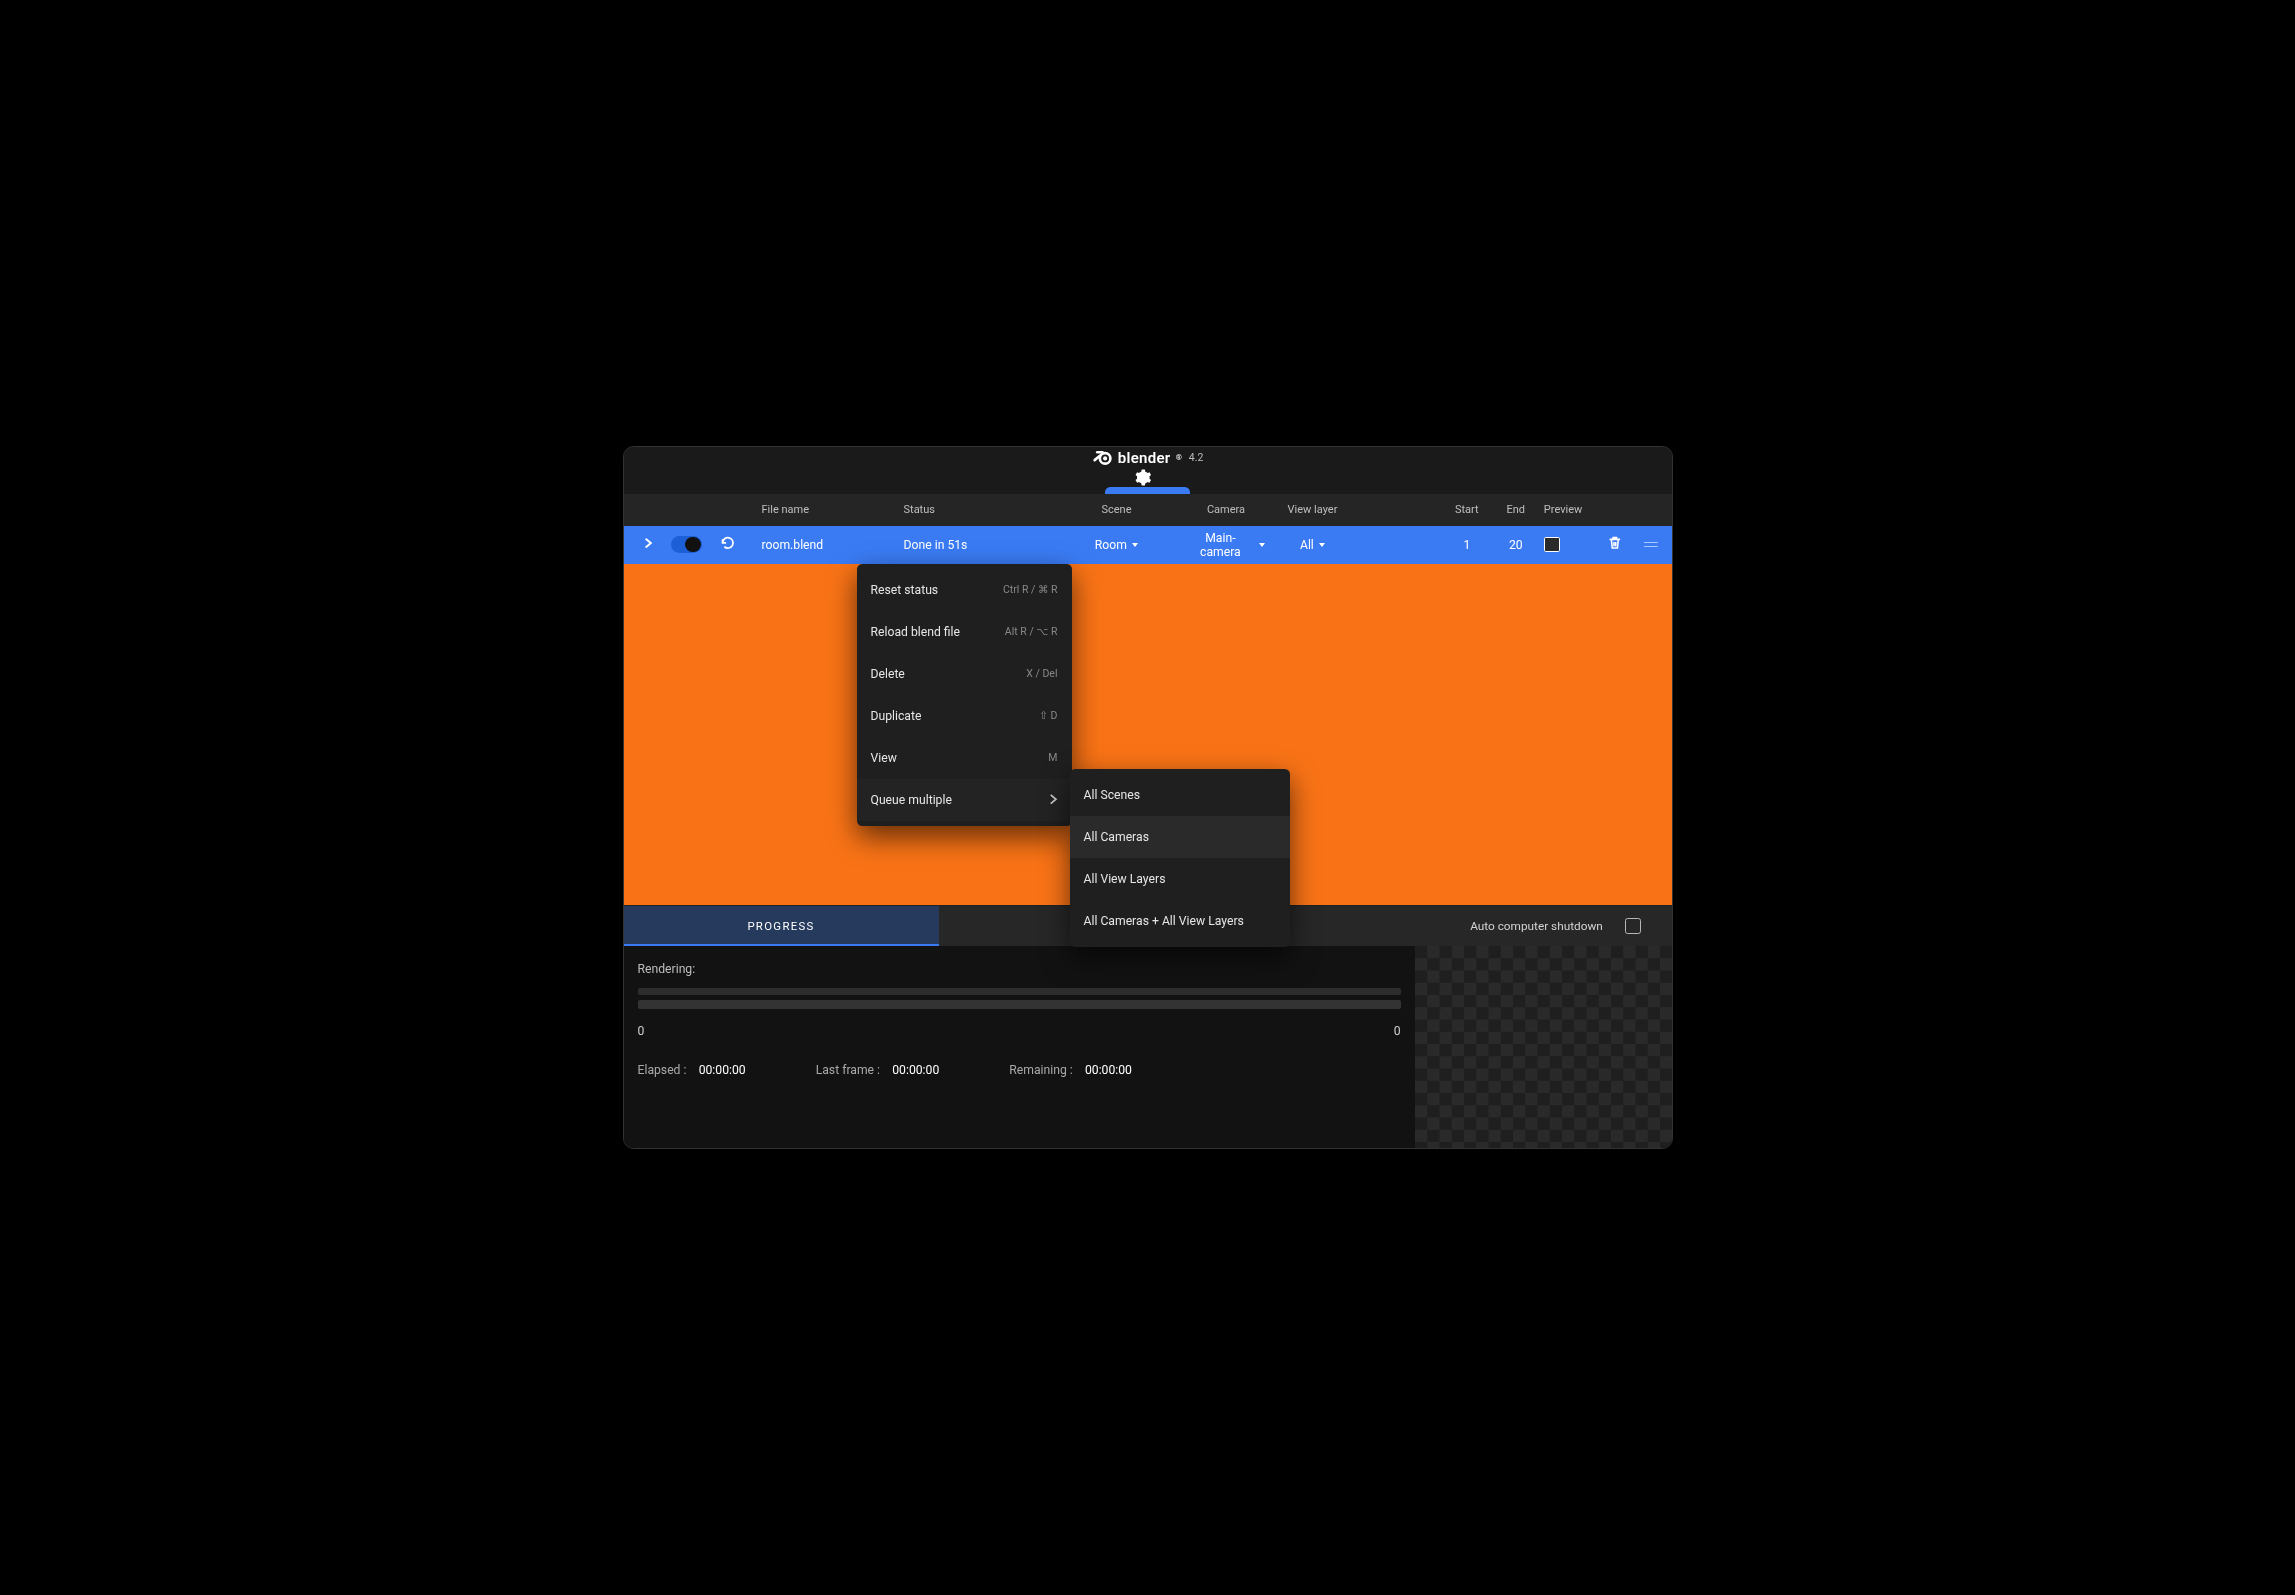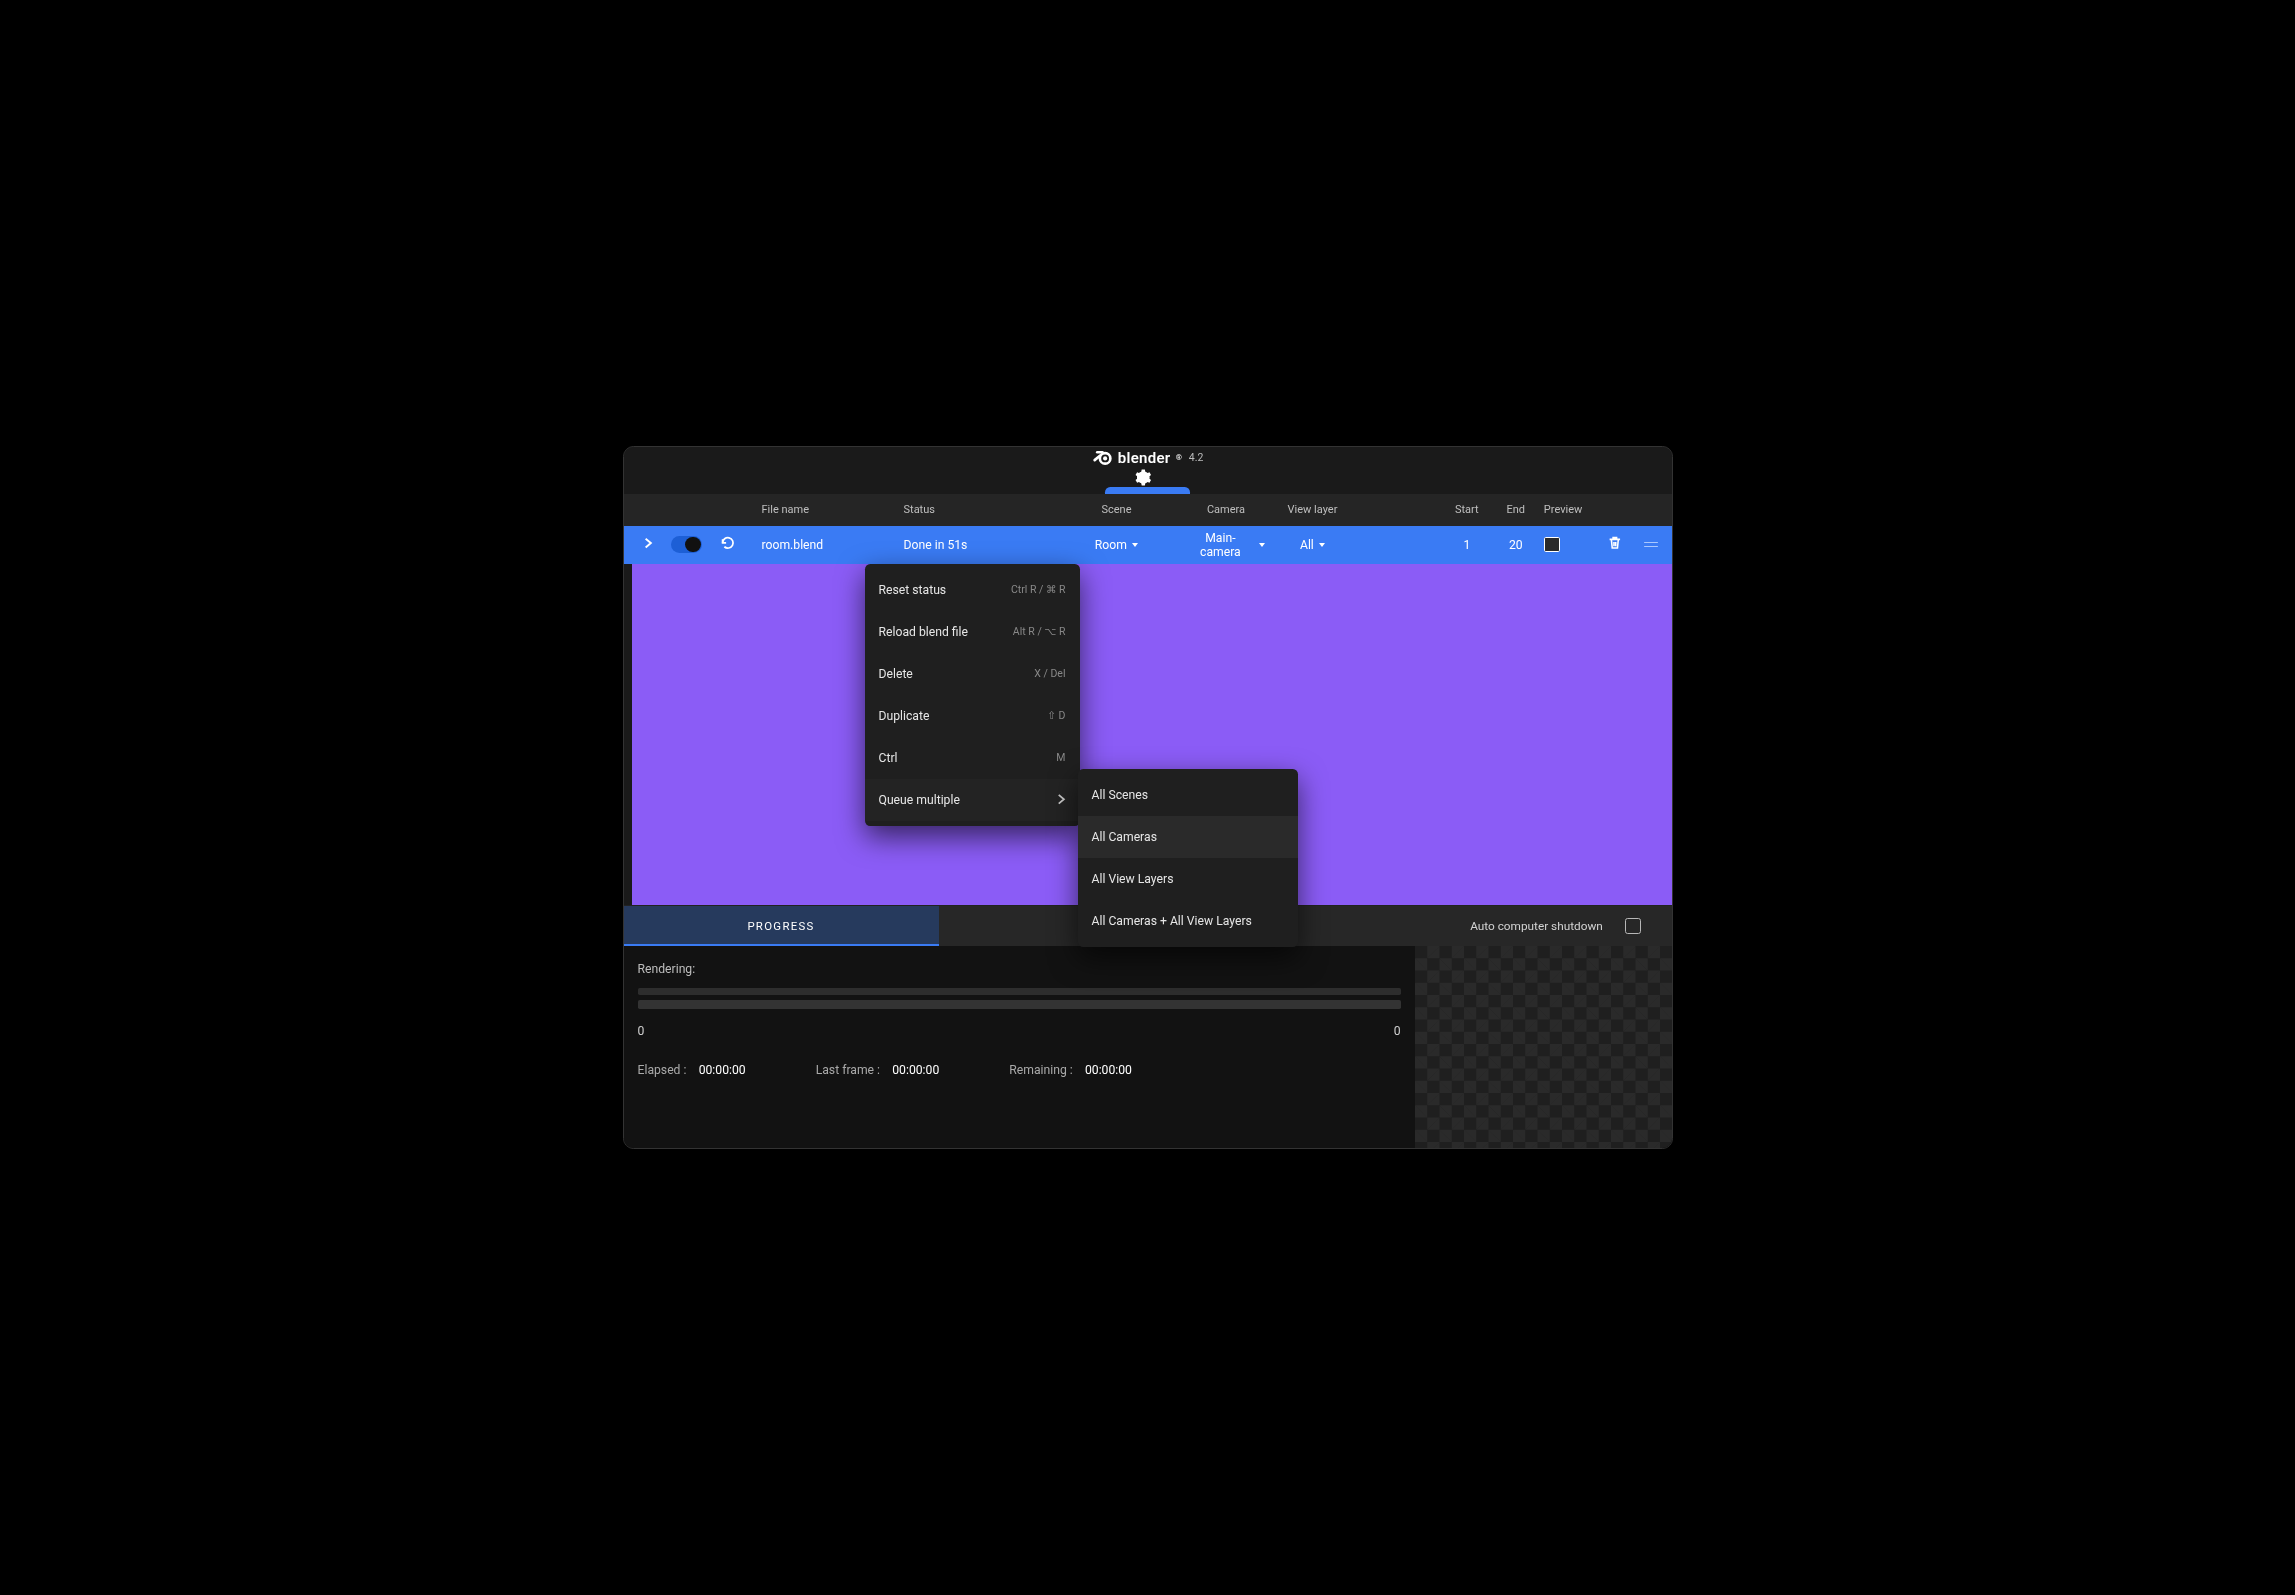--- a/index.html
+++ b/index.html
@@ -129,23 +129,22 @@
     background:#2a2a2a;
     border:1.3px solid #fff;
     border-radius:1.7px;
   }
   .trash-btn svg { stroke:#fff; stroke-width:1.8; fill:none; }
   .drag-btn { display:flex; flex-direction:column; gap:2.6px; align-items:center;}
   .drag-btn span { width:14px; height:1.7px; background:#a9c8ff; border-radius:0.9px; }
   
   .queue-area {
     flex: 1;
-    background: #8b5cf6;
+    background: #f97316;
     position: relative;
-    margin-left: 8px;
   }
   
   .ctxmenu {
     position:absolute;
     left: 233px;
     top: 0;
     width: 215px;
     background: #1f1f1f;
     border-radius: 5.2px;
     box-shadow: 0 10.5px 28px rgba(0,0,0,0.6);
@@ -403,21 +402,21 @@
       </div>
       <div class="ctxitem">
         <span>Delete</span>
         <span class="shortcut">X / Del</span>
       </div>
       <div class="ctxitem">
         <span>Duplicate</span>
         <span class="shortcut">⇧ D</span>
       </div>
       <div class="ctxitem">
-        <span>Ctrl</span>
+        <span>View</span>
         <span class="shortcut">M</span>
       </div>
       <div class="ctxitem hassub" style="background:#232323;">
         <span>Queue multiple</span>
         <svg width="8.7" height="10.5" viewBox="0 0 10 12">
             <path d="M2 1 L8 6 L2 11"></path>
           </svg>
       </div>
     </div>
 

